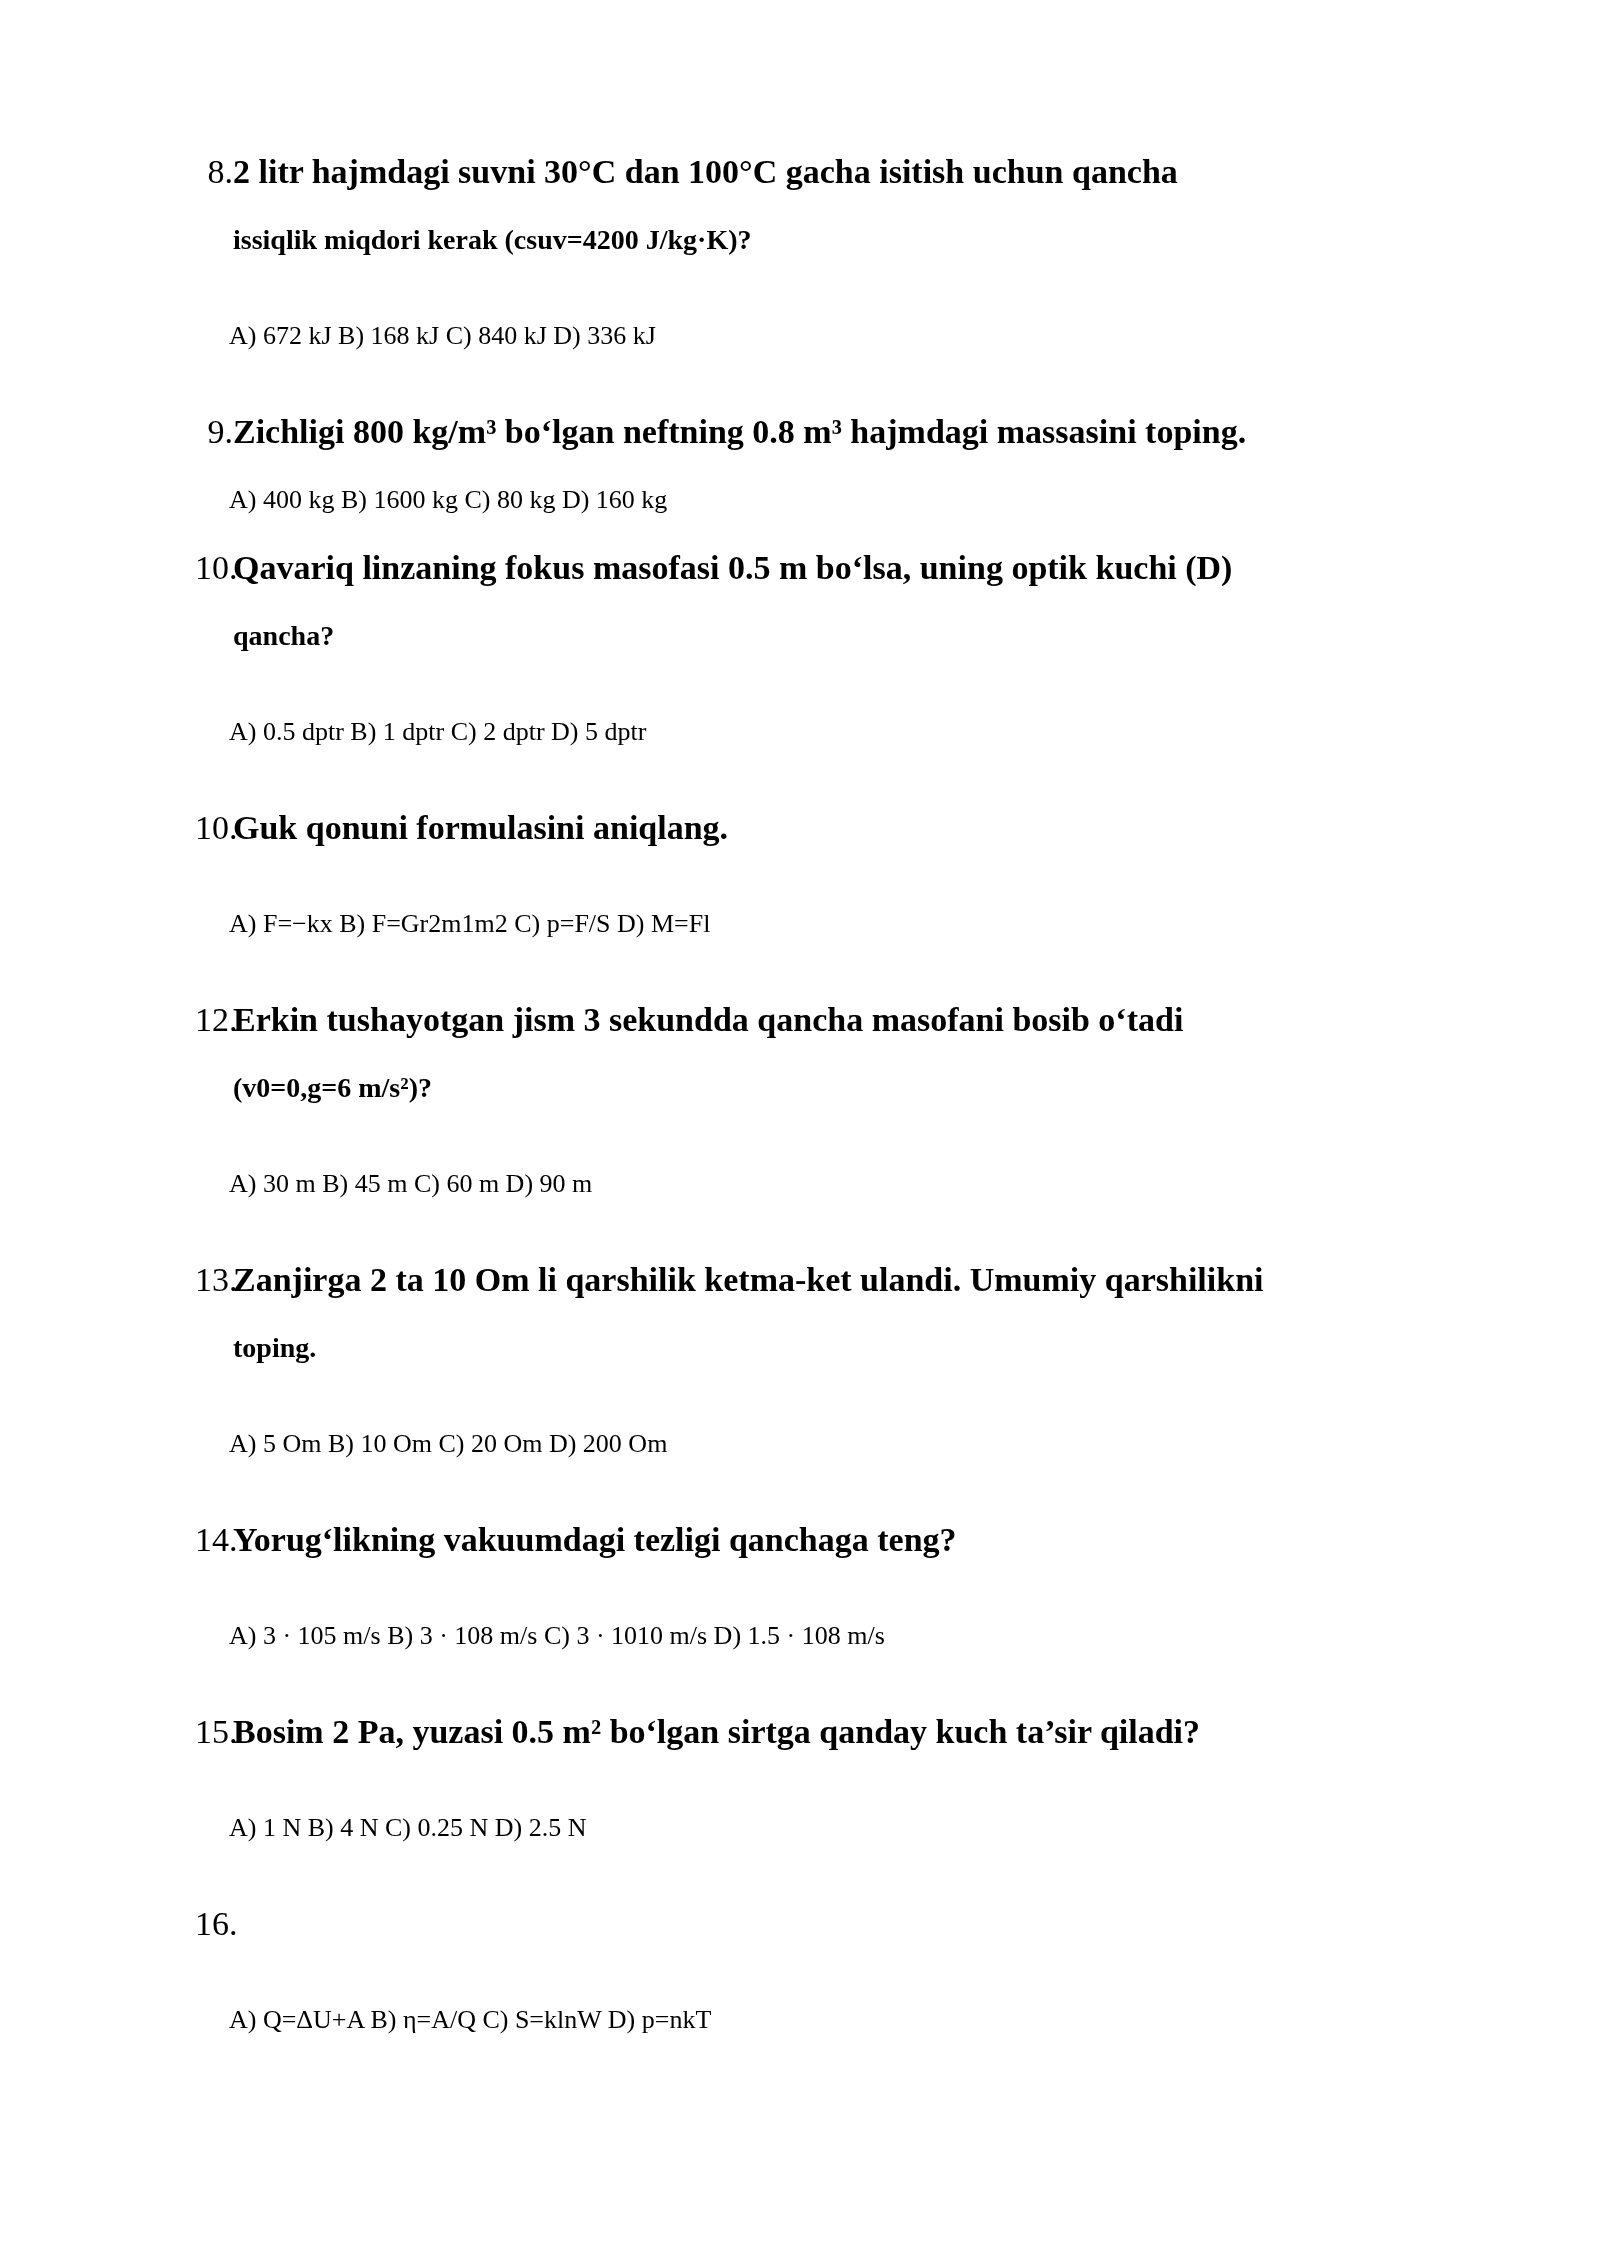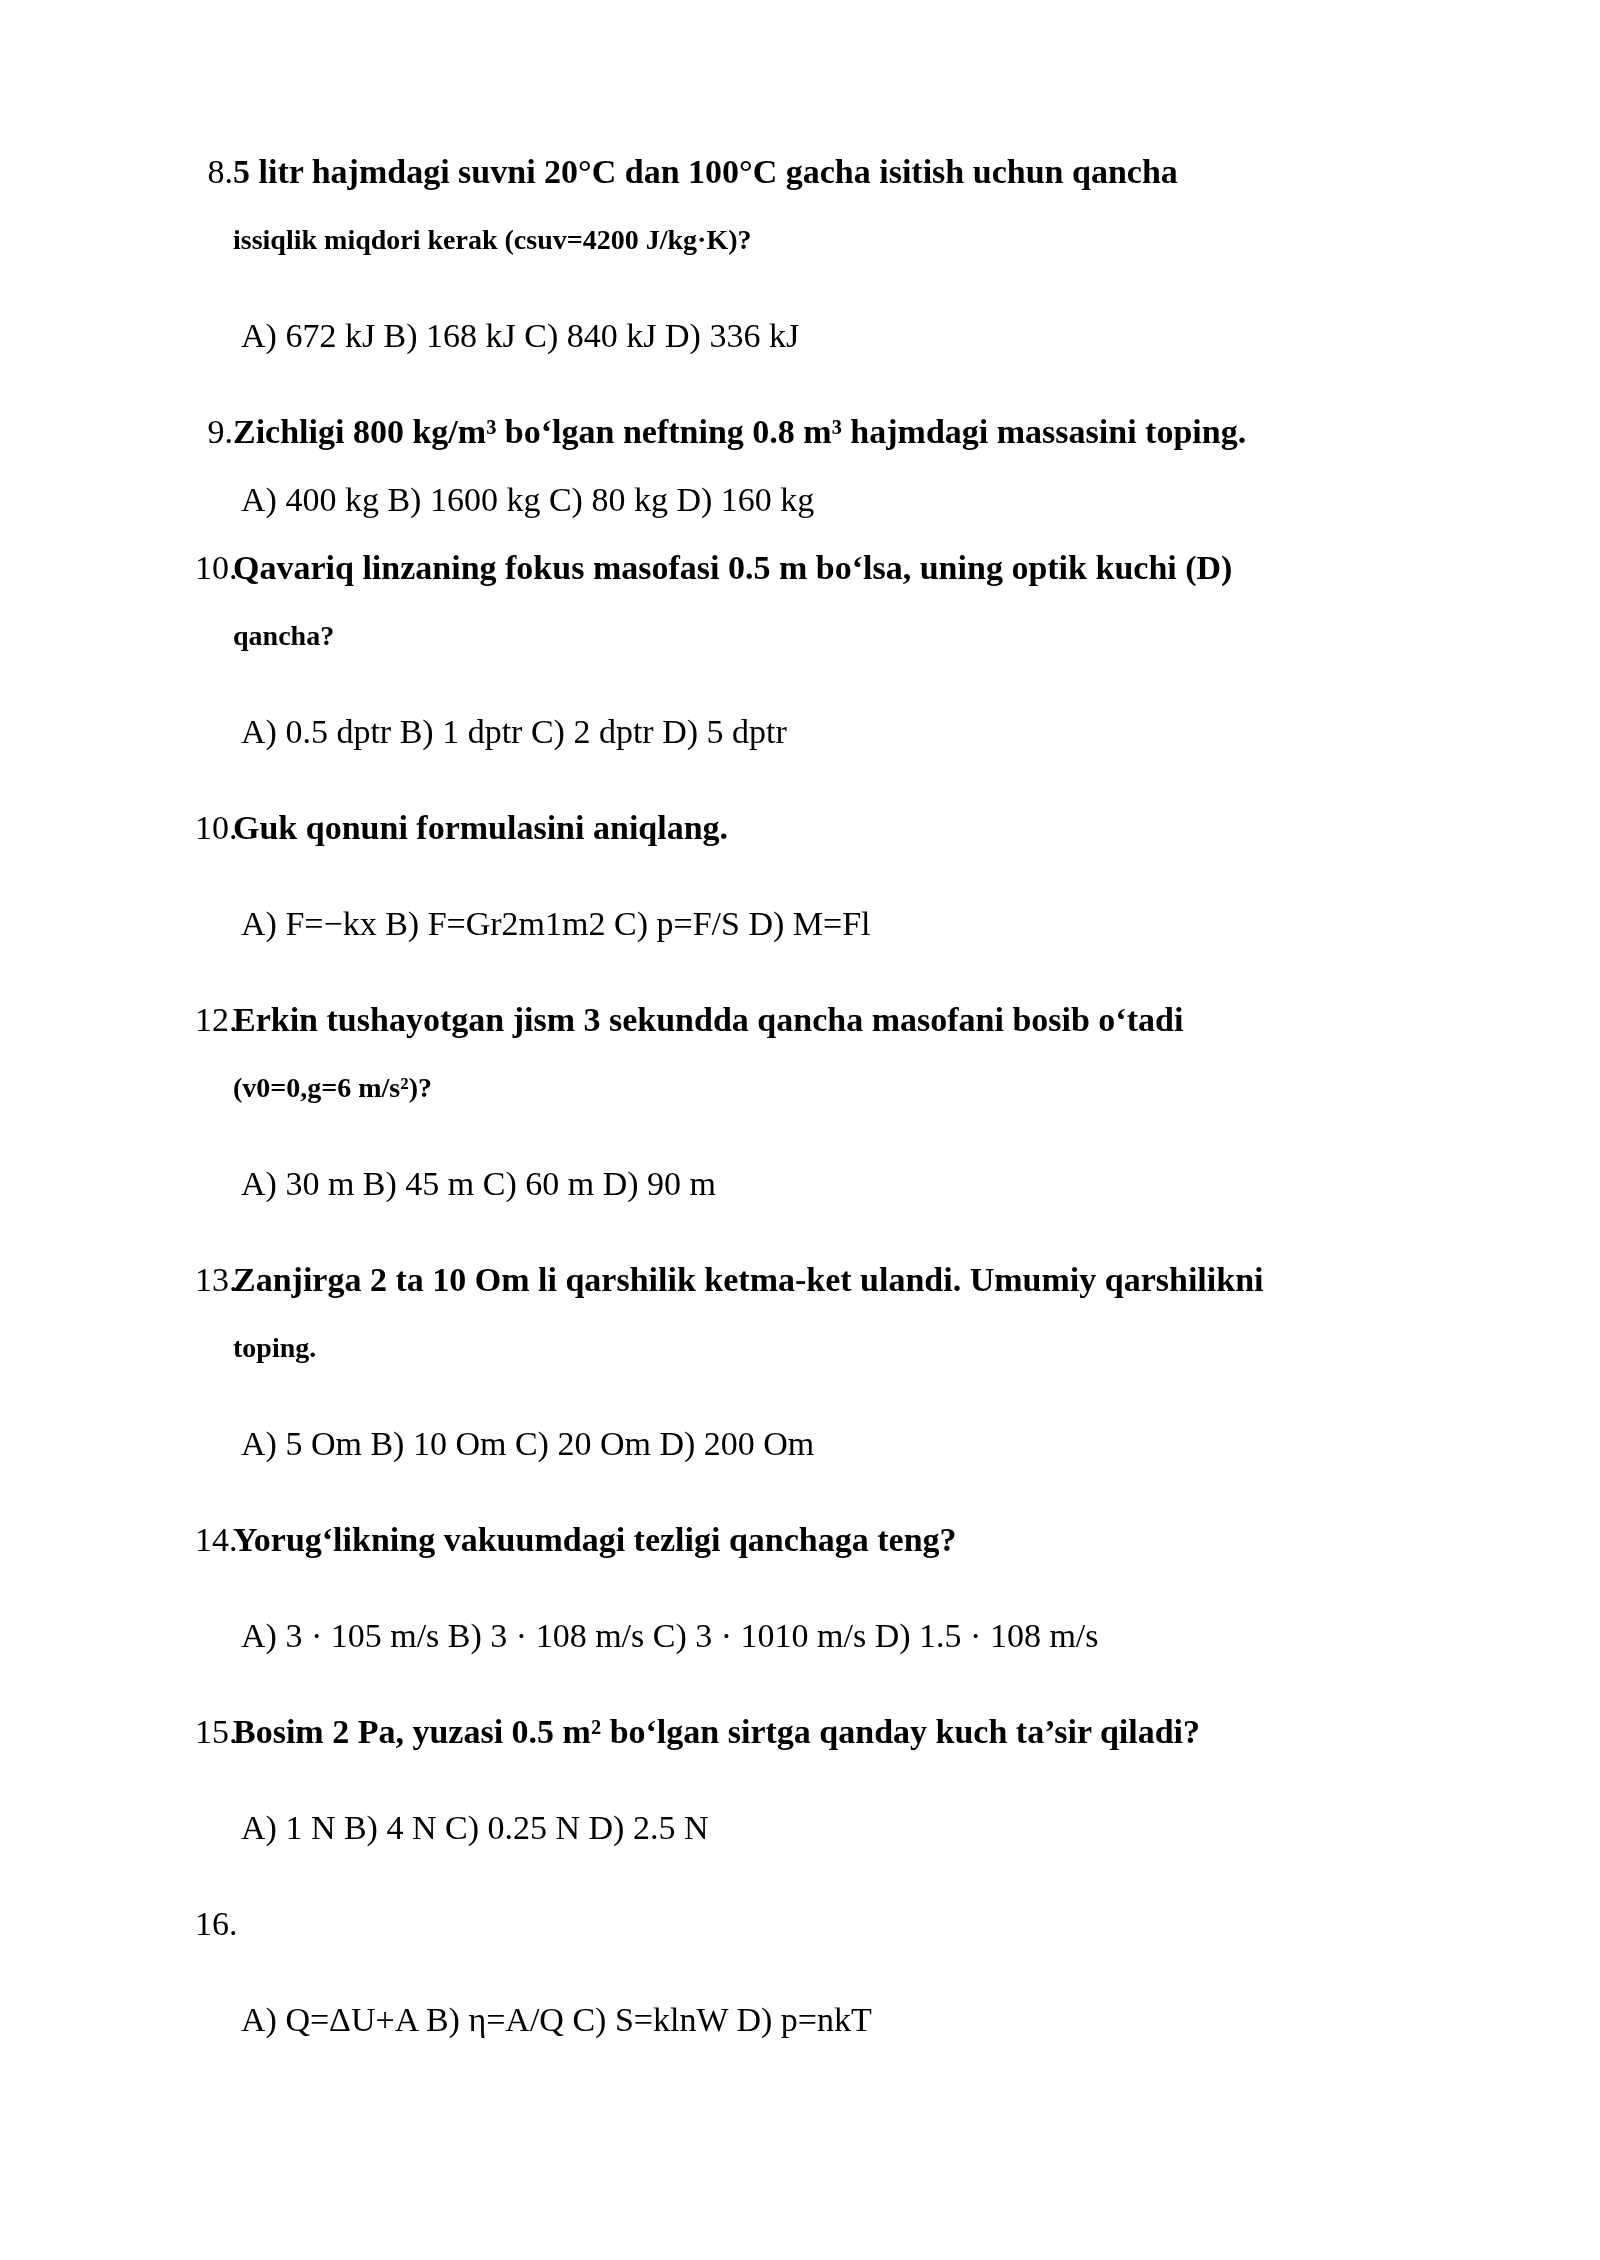--- a/index.html
+++ b/index.html
@@ -44,36 +44,36 @@
     font-weight: 700;
   }
   .q-cont {
     margin-left: 38px;
     font-size: 28px;
     line-height: 68px;
     font-weight: 700;
     white-space: nowrap;
   }
   .opts {
-    margin-left: 46px;
-    font-size: 34px;
+    margin-left: 34px;
+    font-size: 26px;
     line-height: 68px;
     font-weight: 400;
     white-space: nowrap;
   }
 </style>
 </head>
 <body>
 
 <div class="page">
 
   <div class="para">
     <div class="q-line">
       <span class="q-num">8.</span>
-      <span class="q-text">5 litr hajmdagi suvni 20°C dan 100°C gacha isitish uchun qancha</span>
+      <span class="q-text">2 litr hajmdagi suvni 30°C dan 100°C gacha isitish uchun qancha</span>
     </div>
     <div class="q-cont">issiqlik miqdori kerak (csuv=4200 J/kg·K)?</div>
   </div>
   <div class="opts para">A) 672 kJ B) 168 kJ C) 840 kJ D) 336 kJ</div>
 
   <div class="para tight">
     <div class="q-line">
       <span class="q-num">9.</span>
       <span class="q-text">Zichligi 800 kg/m³ bo‘lgan neftning 0.8 m³ hajmdagi massasini toping.</span>
     </div>

